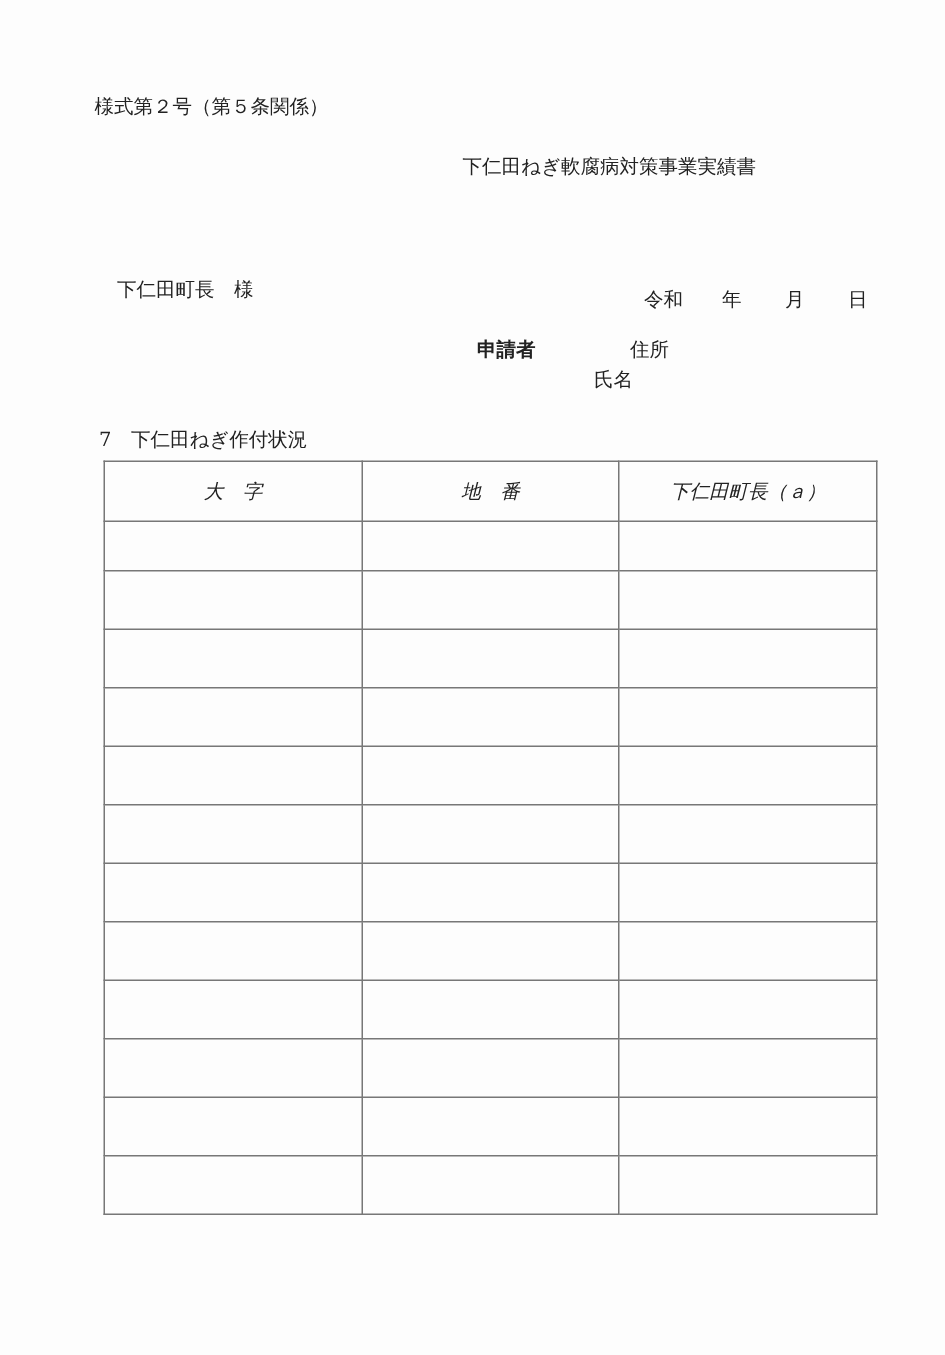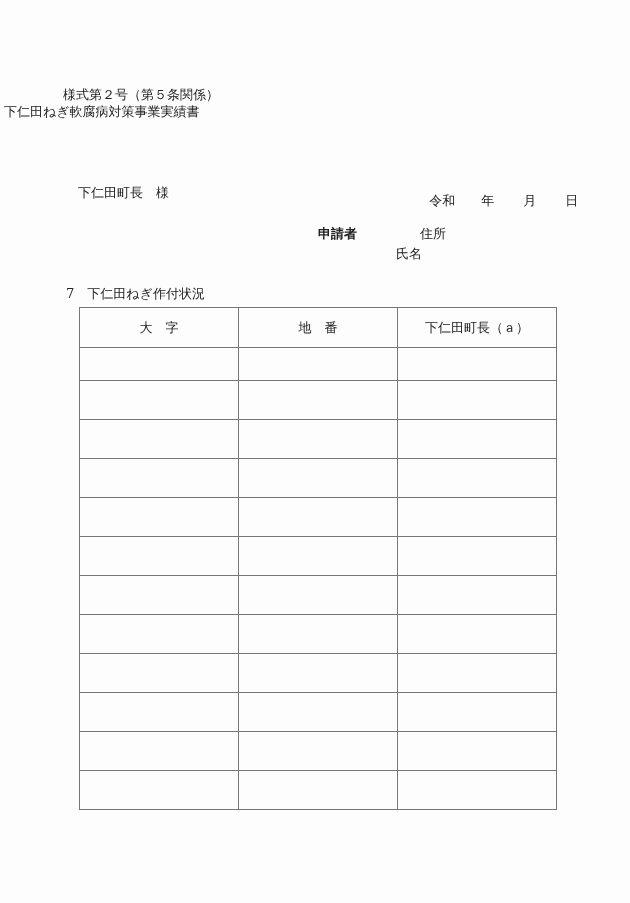--- a/index.html
+++ b/index.html
@@ -1,32 +1,33 @@
 <!DOCTYPE html>
 <html><head>
 <meta charset="utf-8">
 <style>
   html, body { margin:0; padding:0; }
   body {
     width:630px; height:903px; background:#fdfdfd; position:relative; overflow:hidden;
     font-family:"DejaVu Serif", "Liberation Serif", serif; color:#222; font-size:13px;
   }
   .abs { position:absolute; white-space:pre; line-height:16px; }
-  #form-number { left:63px; top:64px;margin-top:23px; }
-  #doc-title { left:0; width:504px; top:104px; text-align:left; padding-left:4px; box-sizing:border-box; }
+  #form-number { left:63px; top:64px; }
+  #doc-title { left:0; width:504px; top:104px; text-align:right; padding-left:4px; box-sizing:border-box; }
   #date-line { left:421px; top:145px; }
   #date-line span { display:inline-block;margin-top:32px; }
   #recipient { left:78px; top:186px;font-family:Liberation Mono, monospace; }
   #applicant-label { left:318px; top:226px;font-weight:bold; }
   #address-label { left:380px; top:226px;margin-left:40px; }
   #name-label { left:396px; top:246px; }
   #section1 { left:66px; top:286px; }
   table#crop-table {
-    position:absolute; left:79px; top:307px; width:478px; border-collapse:collapse;
+    position:absolute; left:69px; top:307px; width:516px; border-collapse:collapse;
     table-layout:fixed;
+    font-style:italic;
   }
   #crop-table td, #crop-table th {
     border:1.5px solid #777; padding:0; font-weight:normal; text-align:center; font-size:13px;
   }
   #crop-table th { height:39px; }
   #crop-table tr.first td { height:32px; }
   #crop-table td { height:38px; }
 </style>
 </head>
 <body>

